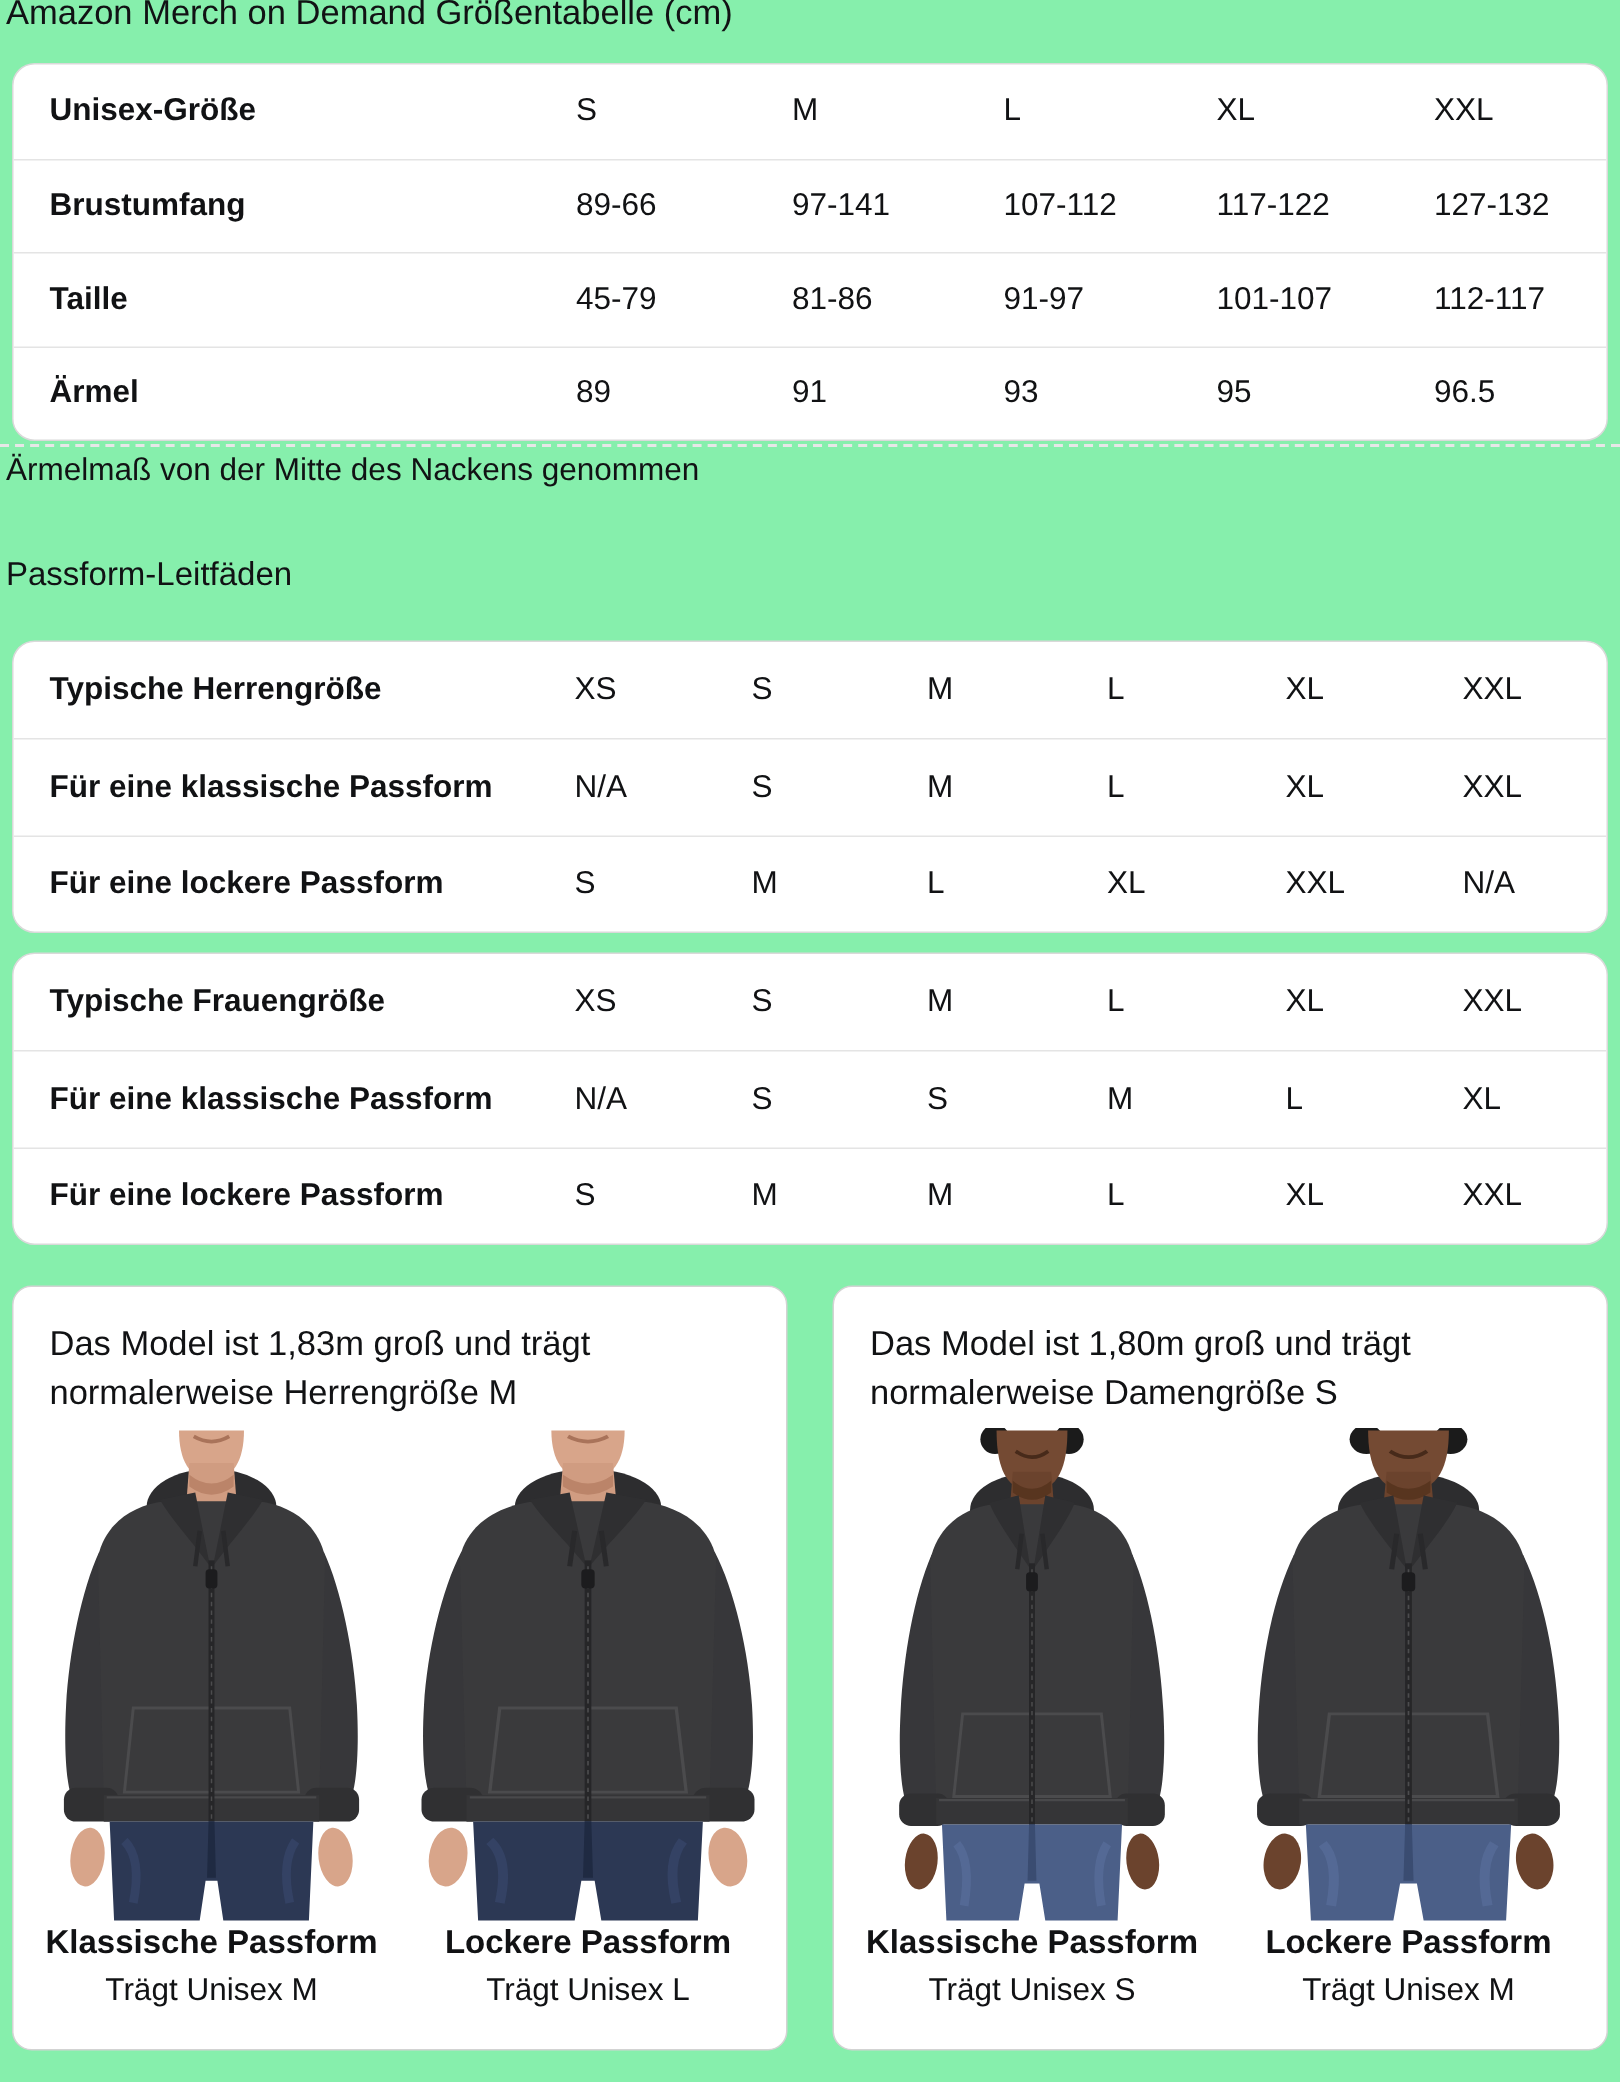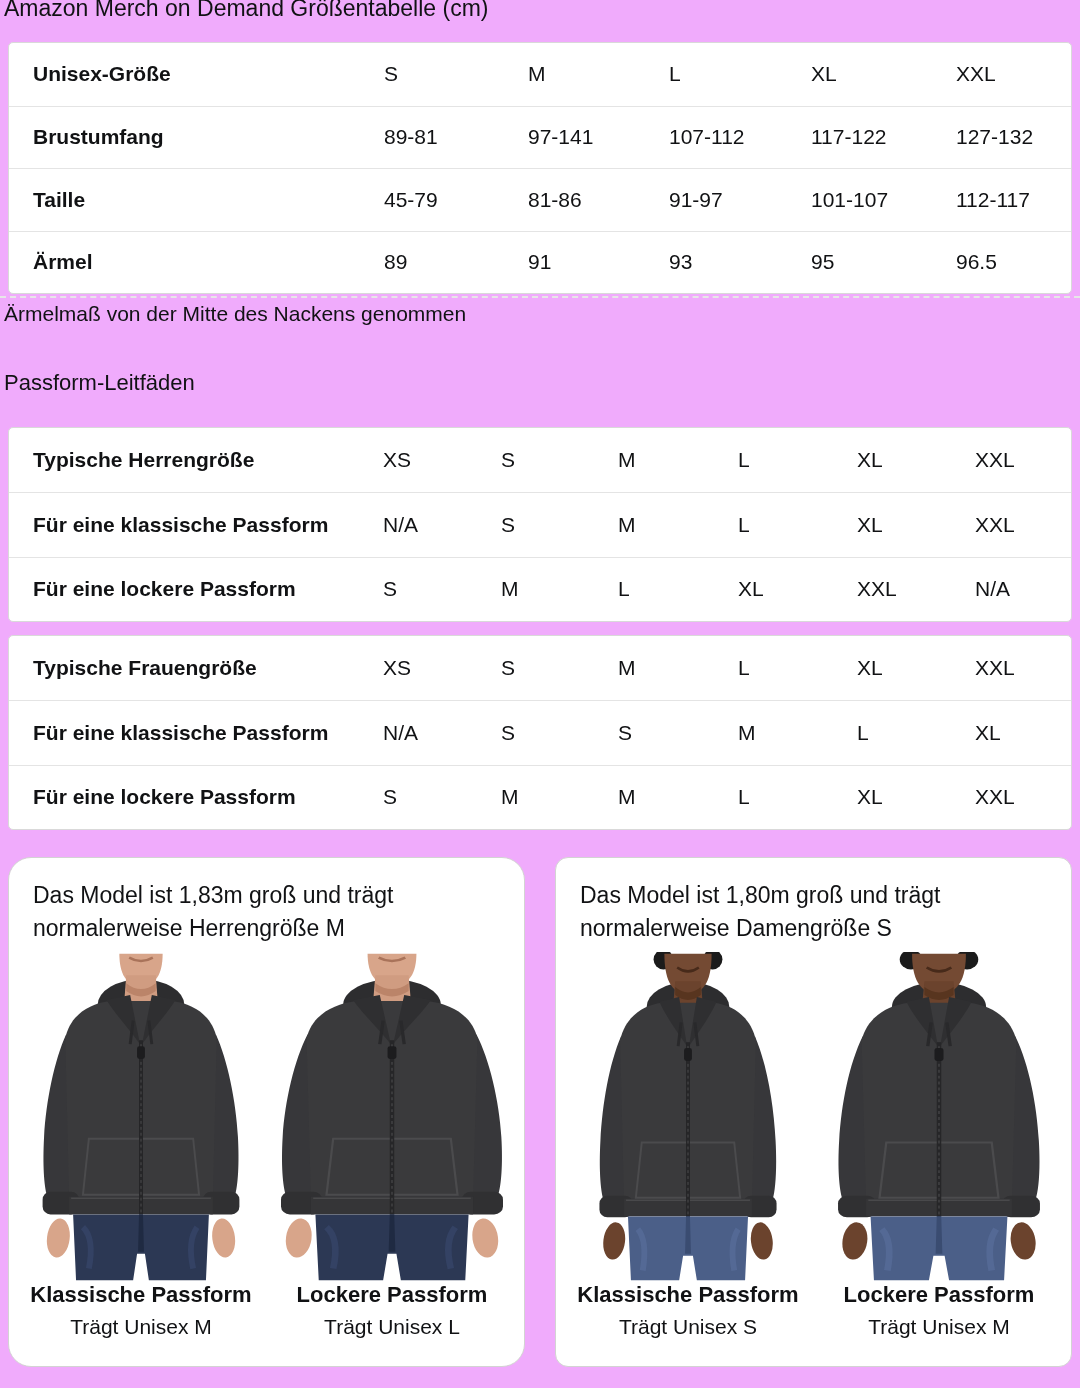--- a/index.html
+++ b/index.html
@@ -1,39 +1,39 @@
 <!DOCTYPE html>
 <html><head>
 <meta charset="utf-8">
 <style>
   html,body{margin:0;padding:0;background:#fff;}
-  .page{position:relative;width:1080px;height:1388px;background:#f0abfc;overflow:hidden;
+  .page{position:relative;width:1080px;height:1388px;background:#86efac;overflow:hidden;
         font-family:"Liberation Sans","DejaVu Sans",sans-serif;color:#111214;}
 
   .title{position:absolute;left:4px;top:-5px;font-size:23px;font-weight:400;letter-spacing:0;}
 
-  .tbl{position:absolute;left:8px;width:1064px;border:1.5px solid #d9d9d9;border-radius:5px;
+  .tbl{position:absolute;left:8px;width:1064px;border:1.5px solid #d9d9d9;border-radius:15px;
        background:#fff;box-sizing:border-box;overflow:hidden;}
   .trow{display:grid;align-items:center;padding-left:24px;box-sizing:border-box;}
   .trow + .trow{border-top:1px solid #e4e4e4;}
   .tbl1{top:42px;}
   .tbl1 .trow{grid-template-columns:351px 144px 141px 142px 145px 1fr;height:62.5px;}
   .tbl2{top:415px;margin-top:12px;}
   .tbl3{top:635px;}
   .tbl2 .trow,.tbl3 .trow{grid-template-columns:350px 118px 117px 120px 119px 118px 1fr;height:64.3px;}
   .cell{font-size:21px;font-weight:400;white-space:nowrap;}
   .lab{font-weight:700;}
 
   .dashed{position:absolute;left:0;top:296px;width:1080px;height:0;border-top:2px dashed #e7e7e7;}
   .note{position:absolute;left:4px;top:302px;font-size:21px;}
   .heading{position:absolute;left:4px;top:370px;font-size:22px;}
 
   .card{position:absolute;top:857px;width:517px;height:510px;border:1.5px solid #d3d3d3;
         border-radius:13px;background:#fff;box-sizing:border-box;overflow:hidden;}
-  .card-left{left:8px;border-radius:23px;}
+  .card-left{left:8px;}
   .card-right{left:555px;}
   .desc{margin:21px 24px 0 24px;max-width:455px;font-size:23px;line-height:33px;}
   .figs{display:flex;justify-content:center;gap:4px;margin-top:7px;}
   .figwrap{width:247px;display:flex;flex-direction:column;align-items:center;}
   svg.fig{width:246px;height:330px;display:block;}
   .cap{font-size:22px;font-weight:700;text-align:center;margin-top:0px;}
   .sub{font-size:21px;font-weight:400;text-align:center;margin-top:7px;}
 </style>
 </head>
 <body>
@@ -109,21 +109,21 @@
     <div class="trow">
       <div class="cell lab">Unisex-Größe</div>
       <div class="cell">S</div>
       <div class="cell">M</div>
       <div class="cell">L</div>
       <div class="cell">XL</div>
       <div class="cell">XXL</div>
     </div>
     <div class="trow">
       <div class="cell lab">Brustumfang</div>
-      <div class="cell">89-81</div>
+      <div class="cell">89-66</div>
       <div class="cell">97-141</div>
       <div class="cell">107-112</div>
       <div class="cell">117-122</div>
       <div class="cell">127-132</div>
     </div>
     <div class="trow">
       <div class="cell lab">Taille</div>
       <div class="cell">45-79</div>
       <div class="cell">81-86</div>
       <div class="cell">91-97</div>

